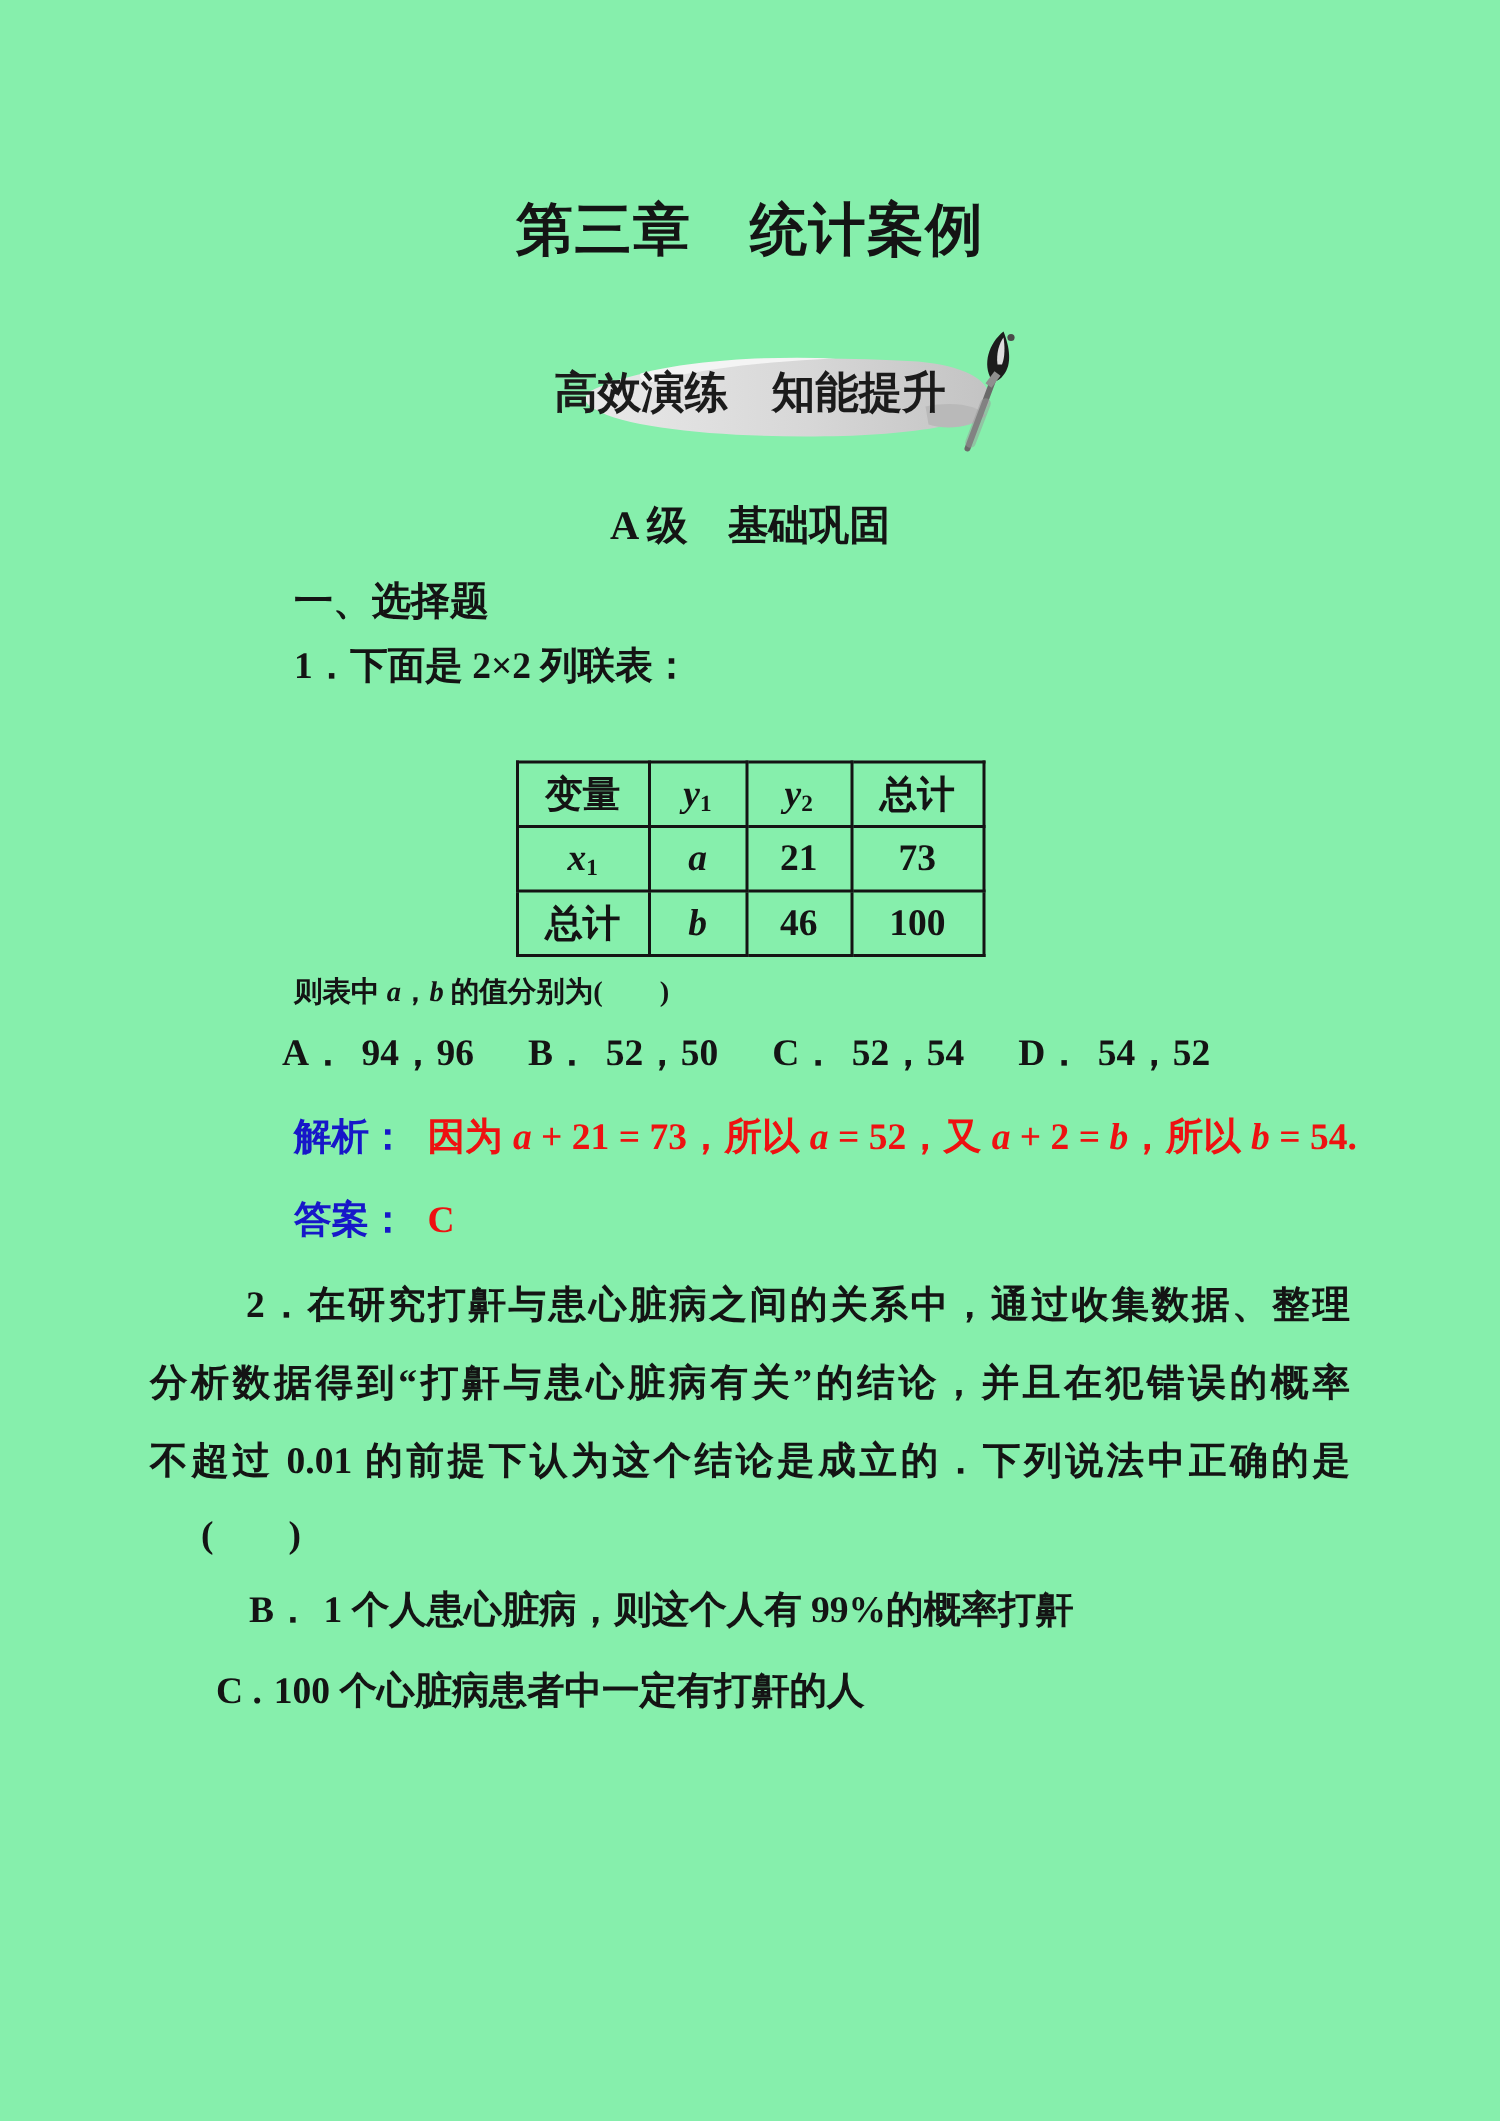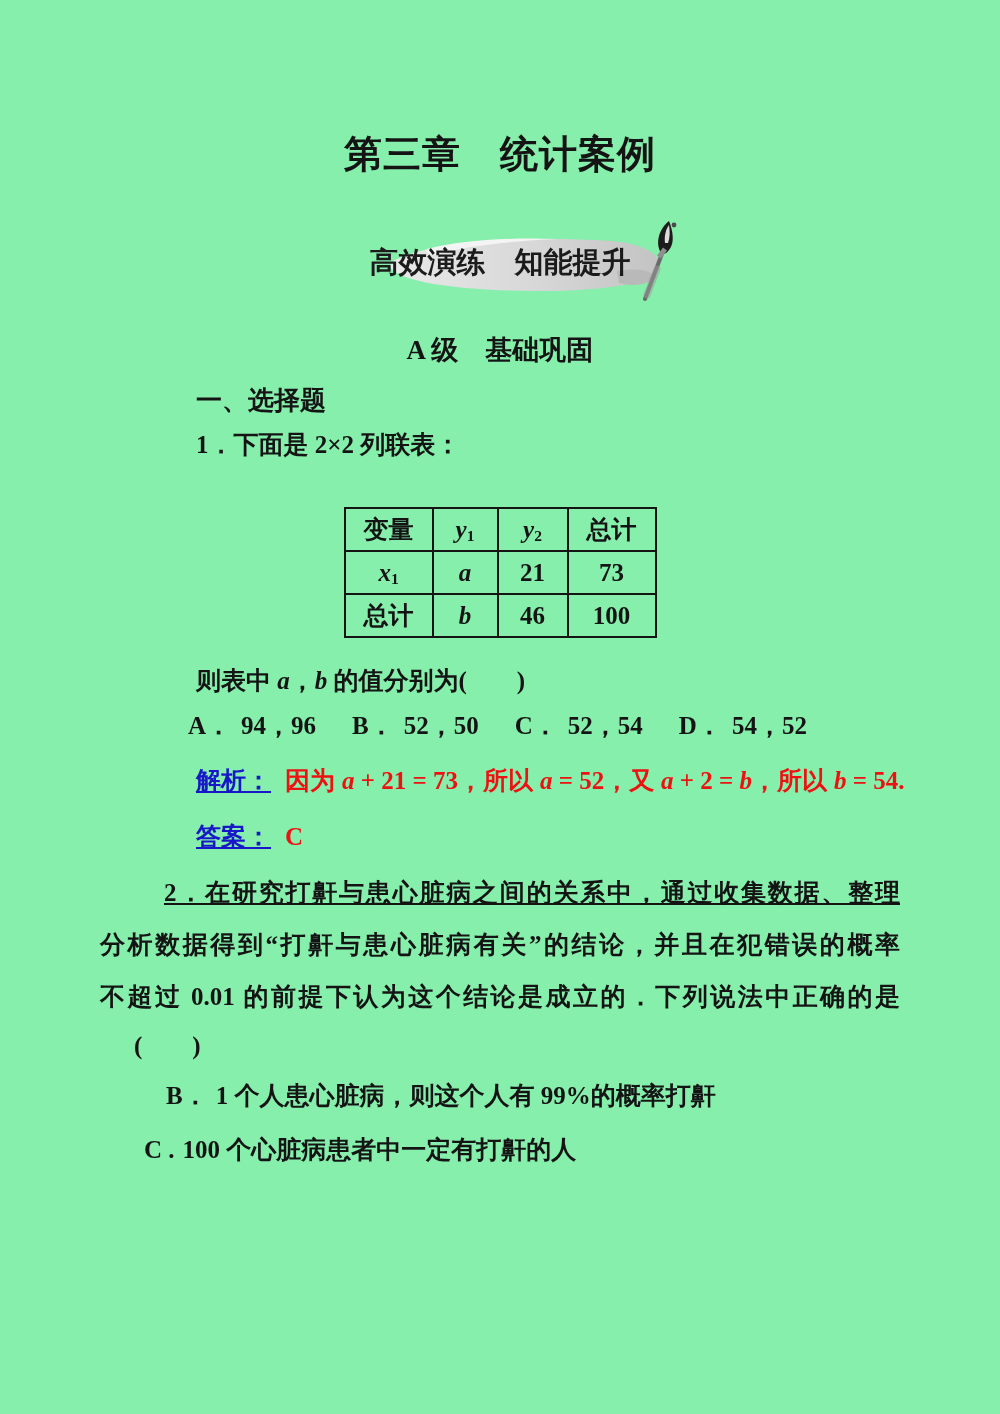--- a/index.html
+++ b/index.html
@@ -82,56 +82,56 @@
     vertical-align:middle;
     height:41px;
     padding:0 10px;
   }
   table.ct td.c0{width:66px;}
   table.ct td.c1{width:43px;}
   table.ct td.c2{width:48px;}
   table.ct td.c3{width:66px;}
   table.ct sub{font-size:0.62em;line-height:0;vertical-align:-0.22em;font-style:normal;}
   .q1-prompt{
-    margin-top:27px;
-    padding-left:96px;
-    font-size:25px;
+    margin-top:12px;
+    padding-left:96px;
+    font-size:19px;
     line-height:1.3;
   }
   .q1-options{
     display:flex;
     margin-top:12px;
     padding-left:88px;
     font-size:25px;
     line-height:1.3;
   }
   .q1-options .opt{white-space:nowrap;}
   .q1-options .opt + .opt{margin-left:36px;}
   .q1-options .opt .lbl{margin-right:10px;}
   .line-analysis{
     margin-top:22px;
     padding-left:96px;
     font-size:25px;
     line-height:1.3;
     white-space:nowrap;
   }
-  .blue-label{color:#1717c9;margin-right:14px;text-decoration:underline;}
+  .blue-label{color:#1717c9;margin-right:14px;}
   .red-cn{color:#ee1111;font-family:"Liberation Sans","DejaVu Sans",sans-serif;}
   .red-math{color:#ee1111;font-family:"Liberation Serif","DejaVu Serif",serif;}
   .line-answer{
     margin-top:22px;
     padding-left:96px;
     font-size:25px;
     line-height:1.3;
   }
   .answer-letter{color:#ee1111;}
   .q2{margin-top:14px;font-size:25px;}
   .q2 .ln{line-height:52px;}
   .q2 .just{text-align:justify;text-align-last:justify;}
-  .q2 .ln1{text-indent:64px;text-decoration:underline;}
+  .q2 .ln1{text-indent:64px;}
   .q2 .ln4{padding-left:34px;line-height:46px;}
   .q2-opt{font-size:25px;line-height:50px;}
   .q2-opt .lbl{margin-right:8px;}
   .q2-opt.oa,.q2-opt.ob{padding-left:66px;margin-top:2px;}
   .q2-opt.oc{padding-left:44px;margin-top:4px;}
 </style>
 </head>
 <body>
 
 <div class="page">

